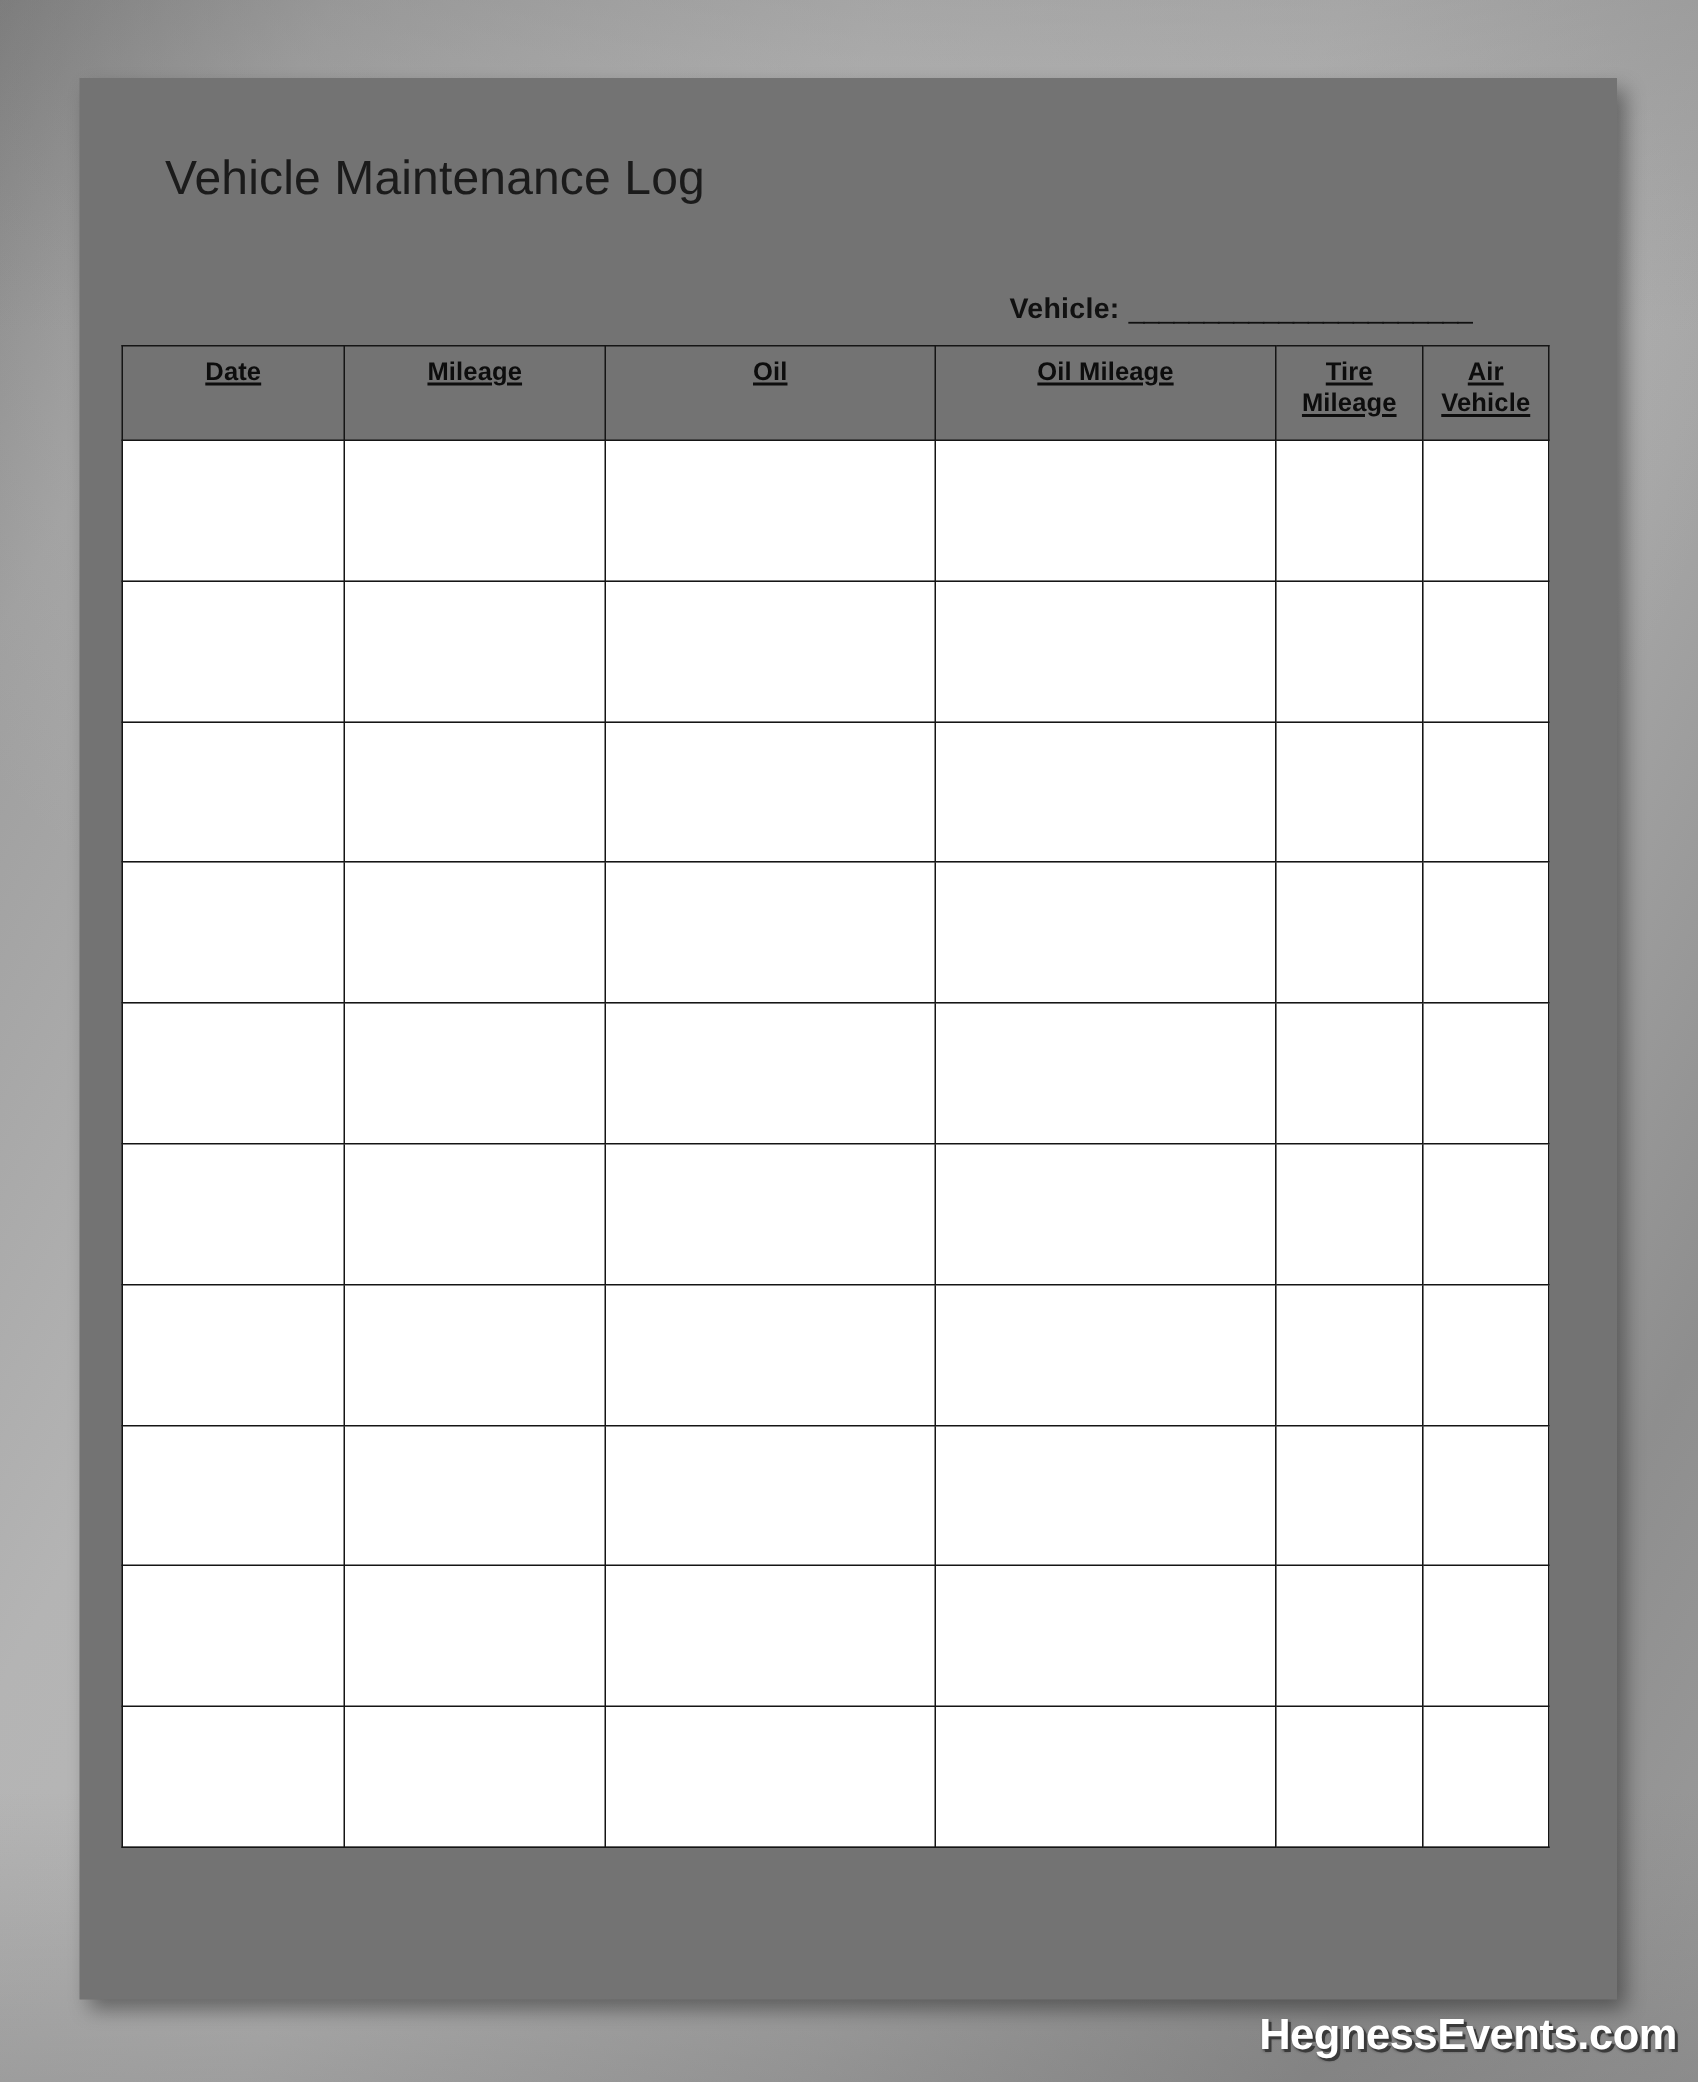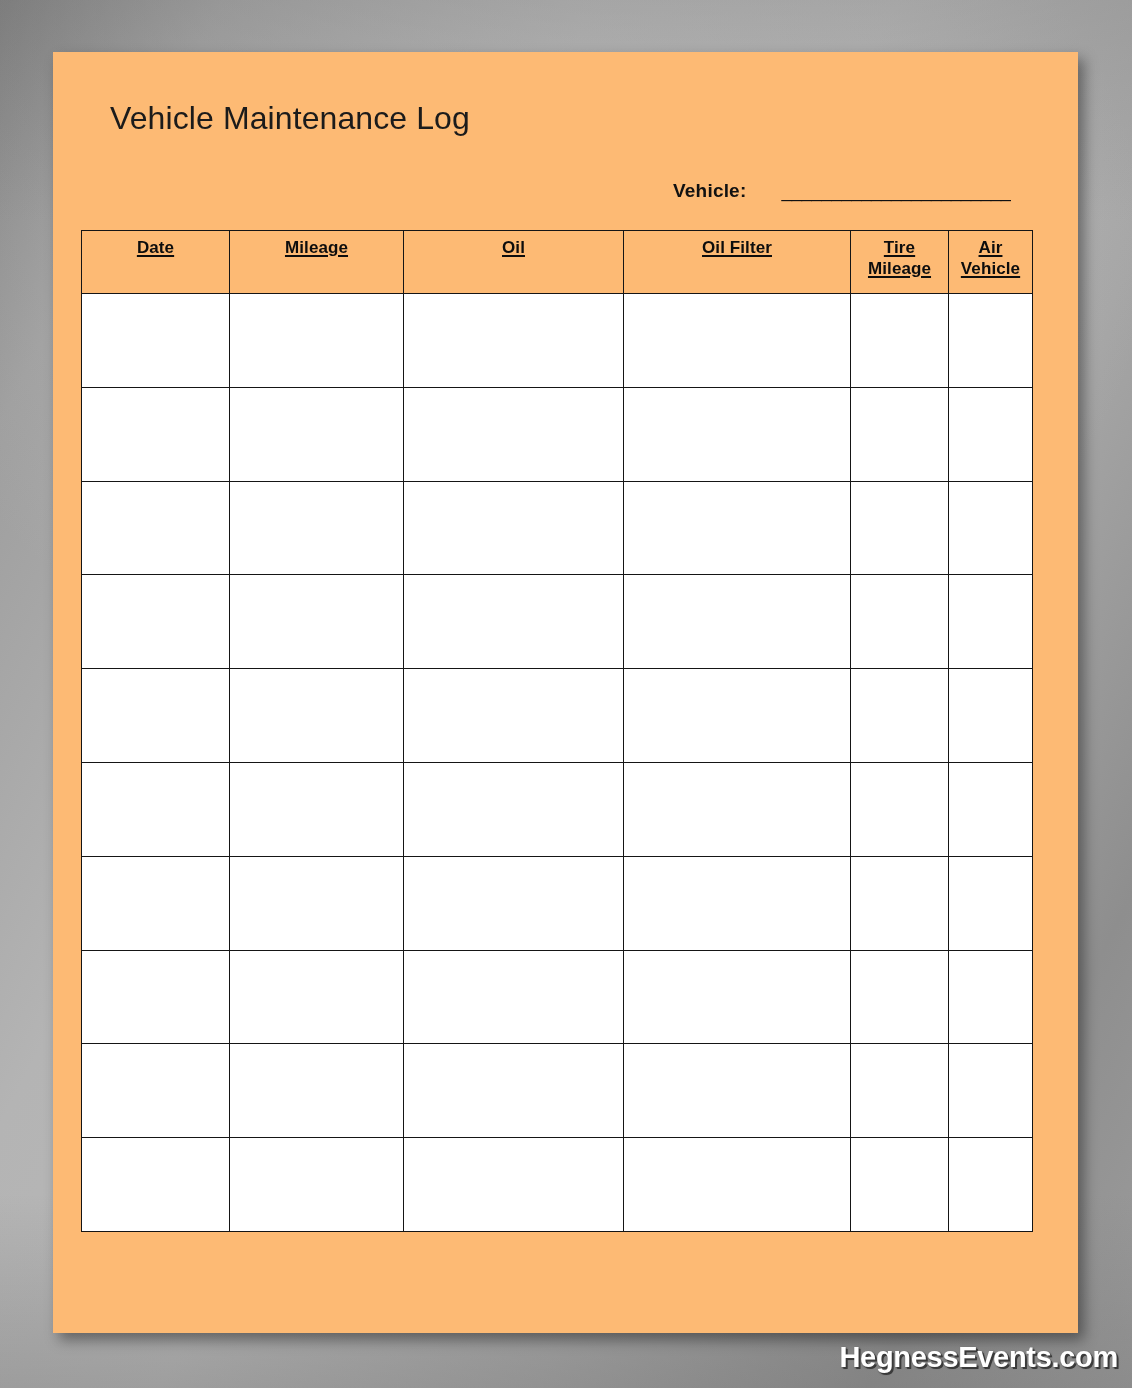--- a/index.html
+++ b/index.html
@@ -32,43 +32,42 @@
     pointer-events: none;
   }
 
   
   #paper {
     position: absolute;
     left: 53px;
     top: 52px;
     width: 1025px;
     height: 1281px;
-    background: #fdba74;
+    background: #737373;
     box-shadow: 6px 7px 13px rgba(0,0,0,0.40);
   }
 
   .doc-title {
     position: absolute;
     left: 57px;
     top: 48px;
     font-size: 32px;
     font-weight: 400;
     color: #1b1b1b;
     letter-spacing: 0.1px;
     white-space: nowrap;
   }
 
   .vehicle-row {
     position: absolute;
     left: 620px;
-    top: 128px;
+    top: 144px;
     display: flex;
     align-items: baseline;
     white-space: nowrap;
-    gap: 29px;
   }
   .vehicle-label {
     font-size: 19px;
     font-weight: bold;
     color: #111111;
     letter-spacing: 0.2px;
   }
   .vehicle-blank {
     font-size: 19px;
     font-weight: normal;
@@ -180,21 +179,21 @@
             <span>Mileage</span>
           </span>
         </th>
         <th>
           <span class="th-text">
             <span>Oil</span>
           </span>
         </th>
         <th>
           <span class="th-text">
-            <span>Oil Filter</span>
+            <span>Oil Mileage</span>
           </span>
         </th>
         <th>
           <span class="th-text">
             <span>Tire</span>
             <span>Mileage</span>
           </span>
         </th>
         <th>
           <span class="th-text">

